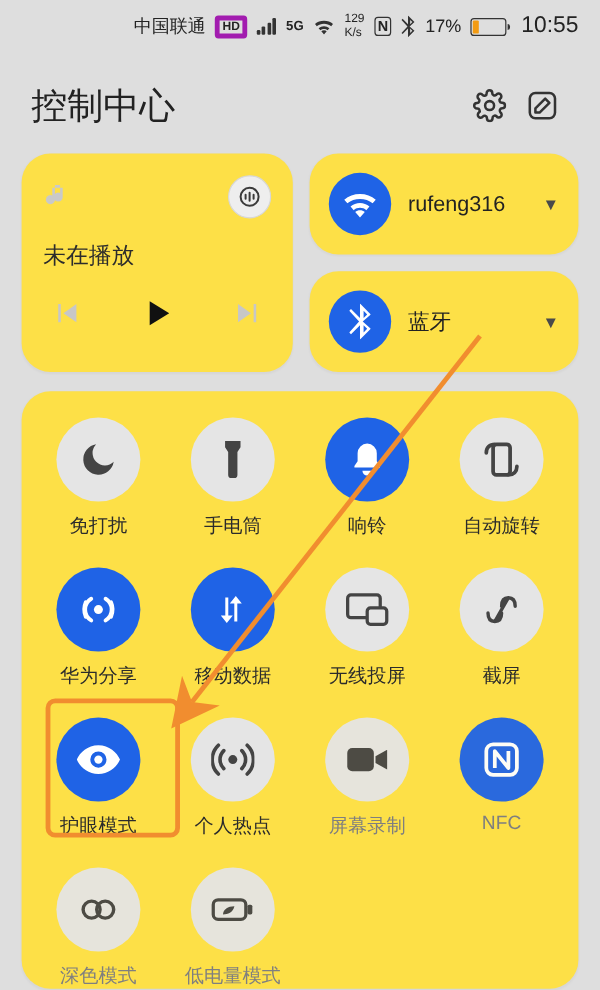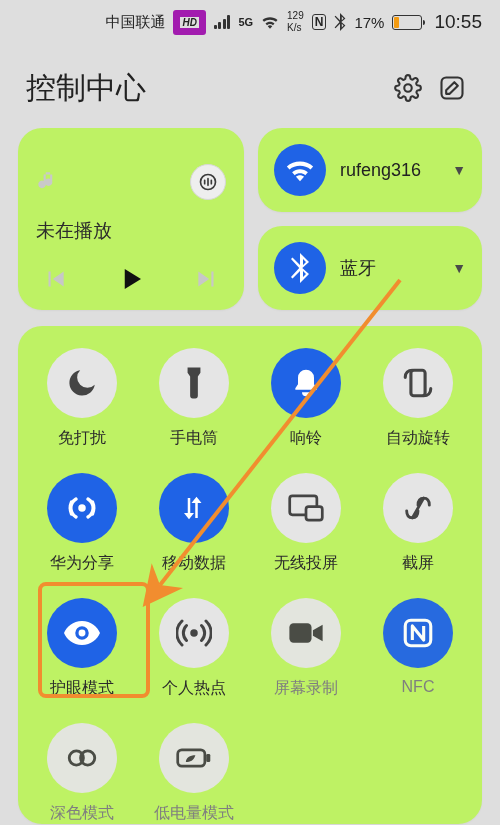--- a/index.html
+++ b/index.html
@@ -36,21 +36,21 @@
   .header {
     display:flex; align-items:center; padding: 22px 26px 18px;
   }
   .header h1{ font-size:30px; font-weight:500; color:#222; flex:1;}
   .header .hicon{ width:44px; height:44px; display:flex; align-items:center; justify-content:center; color:#333;}
 
   
   .layer{ padding: 0 18px; }
   .row{ display:flex; gap:14px; }
   .card{
-    background:#bef264; border-radius:24px; box-shadow: 0 1px 2px rgba(0,0,0,.04); justify-content: flex-end;
+    background:#fde047; border-radius:24px; box-shadow: 0 1px 2px rgba(0,0,0,.04);
   }
 
   
   .music{ flex:1; padding:18px 18px 14px; display:flex; flex-direction:column; min-width:0;font-family:Liberation Serif, serif;}
   .music-top{ display:flex; align-items:center; justify-content:space-between;}
   .note{ width:26px;height:26px;color:#c4c4c4;}
   .round-btn{ width:36px;height:36px;border-radius:50%;background:#eeeeee;display:flex;align-items:center;justify-content:center;border:1.5px solid #d7d7d7;color:#3b3b3b;}
   .music-title{ margin-top:18px; font-size:19px; color:#2c2c2c;}
   .controls{ margin-top:20px; display:flex; align-items:center; justify-content:space-between; padding:0 6px 2px;}
   .ctrl{ color:#c7c7c7; display:flex;}
@@ -86,21 +86,21 @@
   .arrow-svg{ position:absolute; left:0; top:0; width:500px; height:825px; }
 
   svg{display:block;}
 </style>
 </head>
 <body>
 
 <div class="status-bar">
   <span class="status-left"></span>
   <span class="status-item">中国联通</span>
-  <span class="status-item" style="border:7px solid #a21caf;border-radius:3px;padding:0 2px;font-size:10px;font-weight:700;font-style:italic;">HD</span>
+  <span class="status-item" style="border:4px solid #a21caf;border-radius:3px;padding:0 2px;font-size:10px;font-weight:700;">HD</span>
   <span class="status-item">
       <span class="sig-bars">
         <span></span>
         <span></span>
         <span></span>
         <span></span>
       </span>
     </span>
   <span class="status-item" style="font-size:11px;font-weight:700;">5G</span>
   <span class="status-item">

